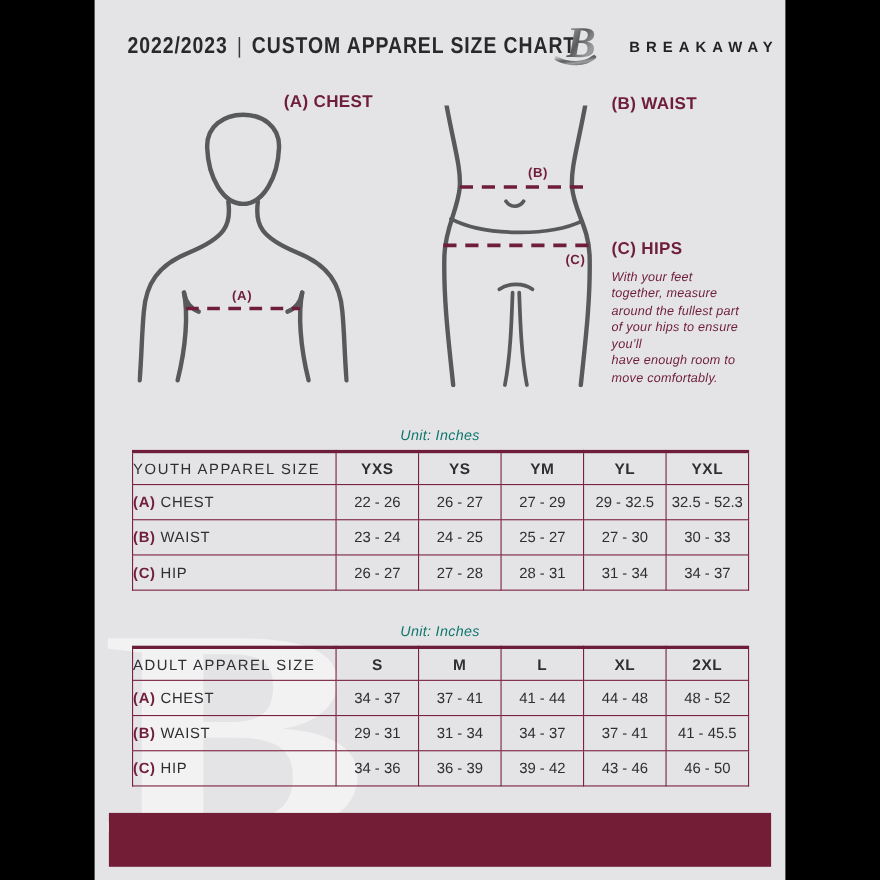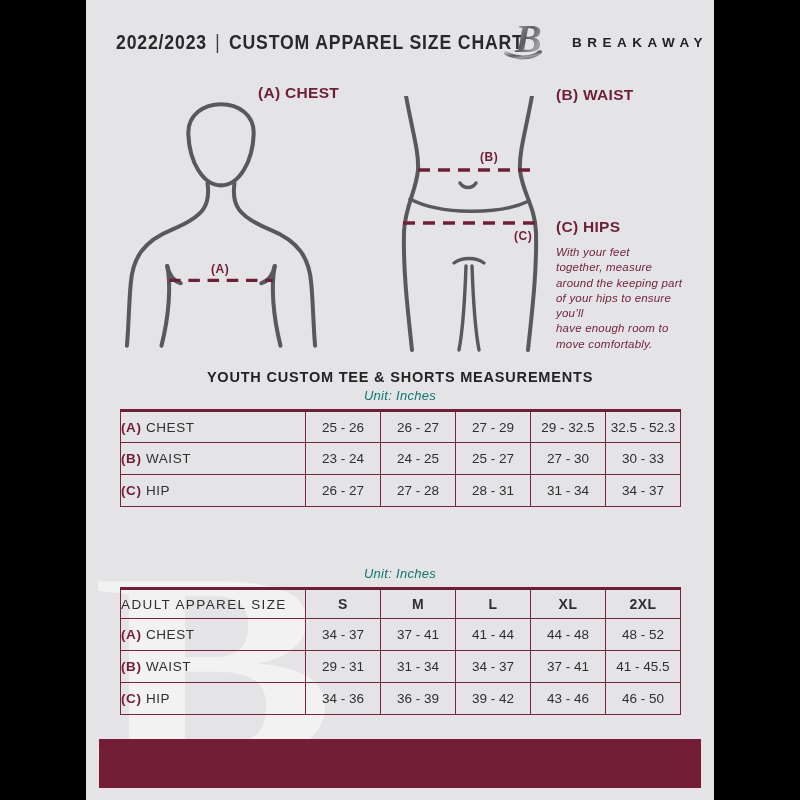--- a/index.html
+++ b/index.html
@@ -139,43 +139,50 @@
     </div>
 
     <div class="instr" style="left:470px;top:86px;width:142px">
       <h3>(B) WAIST</h3>
     </div>
 
     <div class="instr" style="left:470px;top:218px;width:142px">
       <h3>(C) HIPS</h3>
       <p>With your feet
 together, measure
-around the keeping part
+around the fullest part
 of your hips to ensure
 you’ll
 have enough room to
 move comfortably.</p>
     </div>
 
-    <div class="tbl-title" style="top:369px">YOUTH CUSTOM TEE &amp; SHORTS MEASUREMENTS</div>
     <div class="tbl-unit" style="top:388px">Unit: Inches</div>
 
     <table class="size" style="top:409px">
       <colgroup>
           <col style="width:185px">
           <col>
           <col>
           <col>
           <col>
           <col>
         </colgroup>
       <tbody>
+          <tr class="head">
+        <th class="sizecol">YOUTH APPAREL SIZE</th>
+        <th class="szh">YXS</th>
+        <th class="szh">YS</th>
+        <th class="szh">YM</th>
+        <th class="szh">YL</th>
+        <th class="szh">YXL</th>
+      </tr>
       <tr>
         <td class="rowlbl"><b>(A)</b> <span>CHEST</span></td>
-        <td class="val">25 - 26</td>
+        <td class="val">22 - 26</td>
         <td class="val">26 - 27</td>
         <td class="val">27 - 29</td>
         <td class="val">29 - 32.5</td>
         <td class="val">32.5 - 52.3</td>
       </tr>
       <tr>
         <td class="rowlbl"><b>(B)</b> <span>WAIST</span></td>
         <td class="val">23 - 24</td>
         <td class="val">24 - 25</td>
         <td class="val">25 - 27</td>

